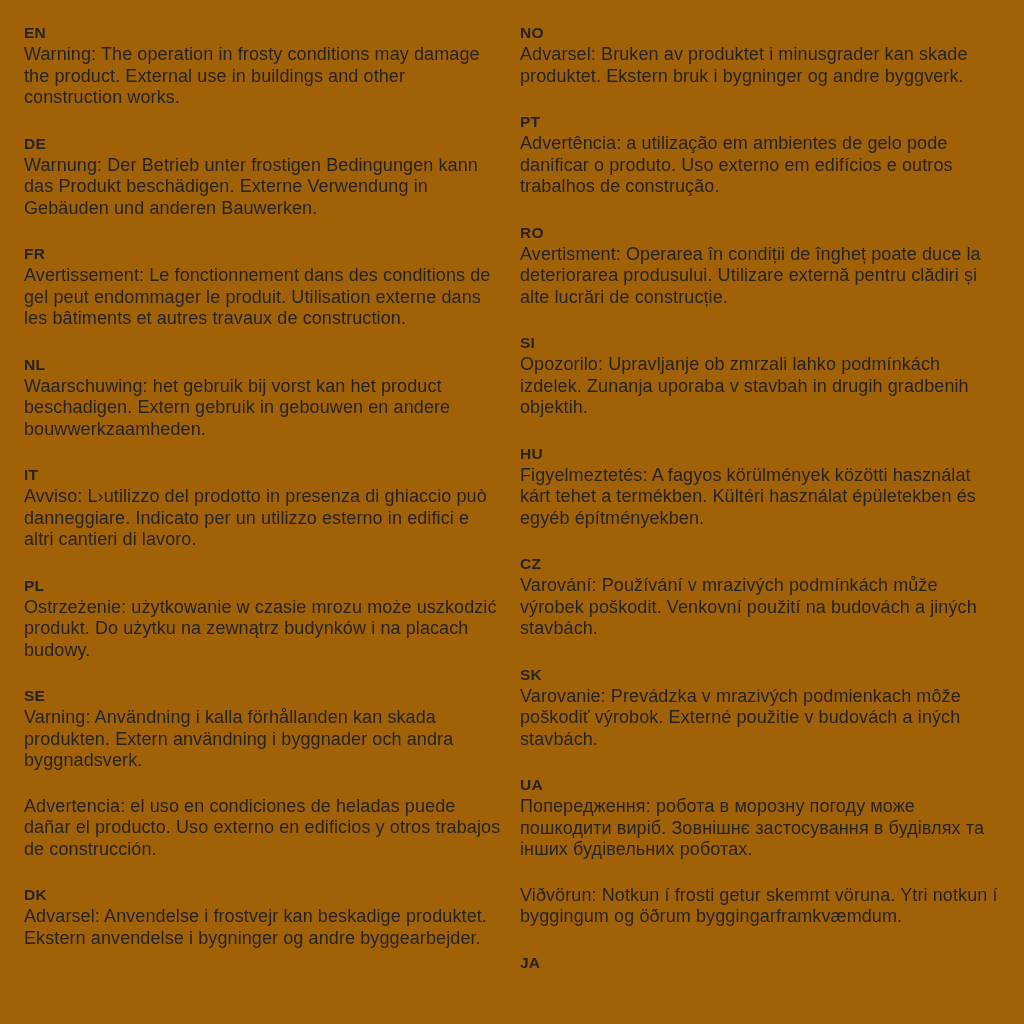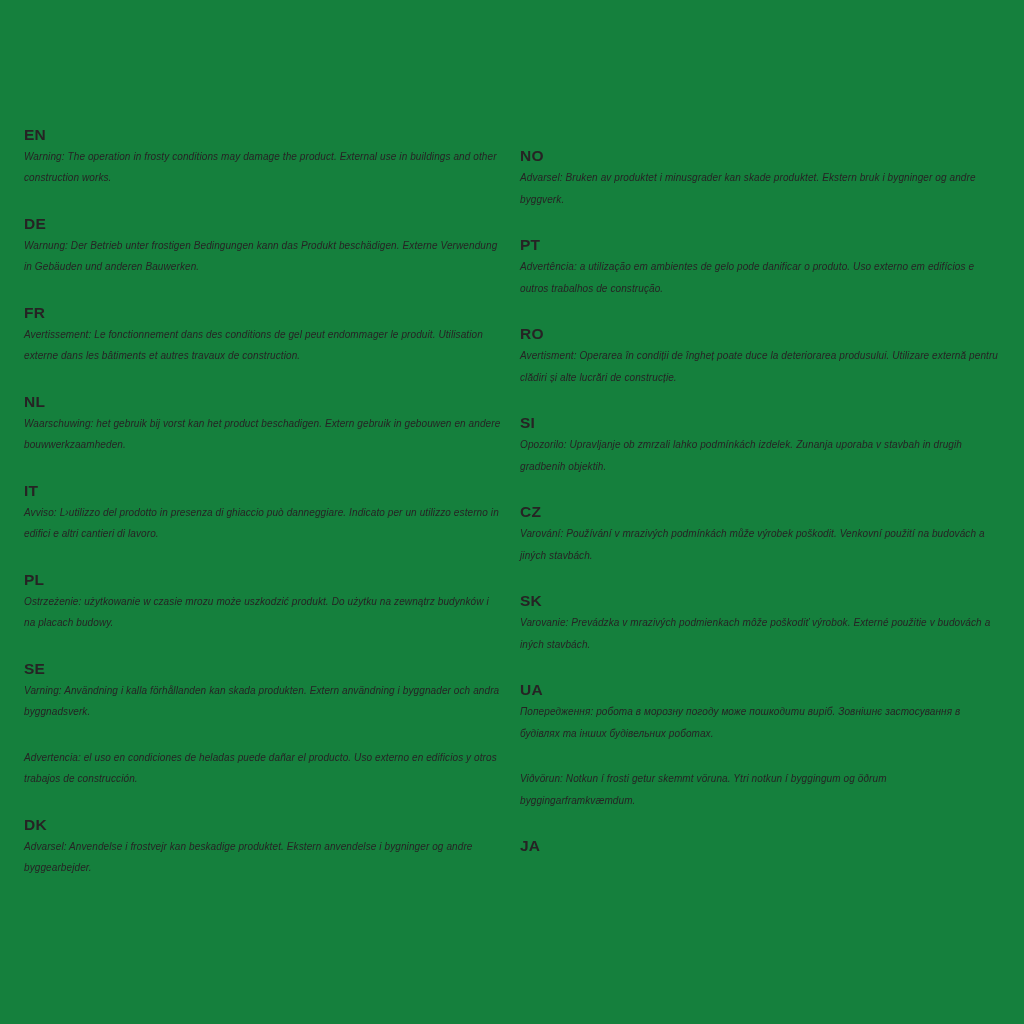--- a/index.html
+++ b/index.html
@@ -9,44 +9,42 @@
     background: #ffffff;
   }
   .page {
     width: 1024px;
     min-height: 1024px;
     padding: 22px 26px 20px 24px;
     display: flex;
     gap: 18px;
     font-family: "Liberation Sans", "DejaVu Sans", sans-serif;
     color: #262324;
-    background: #15803d;
-    align-items: center;
+    background: #a16207;
   }
   .col {
     flex: 1 1 0;
     min-width: 0;
   }
   .lang-section {
     margin: 0 0 24px 0;
   }
   .lang-code {
     margin: 0;
     font-size: 15.5px;
     font-weight: 700;
     line-height: 22px;
     letter-spacing: 0.2px;
   }
   .lang-text {
     margin: 0;
-    font-size: 10px;
+    font-size: 18px;
     font-weight: 400;
     line-height: 21.5px;
     letter-spacing: 0.1px;
-    font-style: italic;
   }
 </style>
 </head>
 <body>
 
 <main class="page">
 
   <div class="col">
     <section class="lang-section">
       <h2 class="lang-code">EN</h2>
@@ -96,20 +94,24 @@
     </section>
     <section class="lang-section">
       <h2 class="lang-code">RO</h2>
       <p class="lang-text">Avertisment: Operarea în condiții de îngheț poate duce la deteriorarea produsului. Utilizare externă pentru clădiri și alte lucrări de construcție.</p>
     </section>
     <section class="lang-section">
       <h2 class="lang-code">SI</h2>
       <p class="lang-text">Opozorilo: Upravljanje ob zmrzali lahko podmínkách izdelek. Zunanja uporaba v stavbah in drugih gradbenih objektih.</p>
     </section>
     <section class="lang-section">
+      <h2 class="lang-code">HU</h2>
+      <p class="lang-text">Figyelmeztetés: A fagyos körülmények közötti használat kárt tehet a termékben. Kültéri használat épületekben és egyéb építményekben.</p>
+    </section>
+    <section class="lang-section">
       <h2 class="lang-code">CZ</h2>
       <p class="lang-text">Varování: Používání v mrazivých podmínkách může výrobek poškodit. Venkovní použití na budovách a jiných stavbách.</p>
     </section>
     <section class="lang-section">
       <h2 class="lang-code">SK</h2>
       <p class="lang-text">Varovanie: Prevádzka v mrazivých podmienkach môže poškodiť výrobok. Externé použitie v budovách a iných stavbách.</p>
     </section>
     <section class="lang-section">
       <h2 class="lang-code">UA</h2>
       <p class="lang-text">Попередження: робота в морозну погоду може пошкодити виріб. Зовнішнє застосування в будівлях та інших будівельних роботах.</p>

